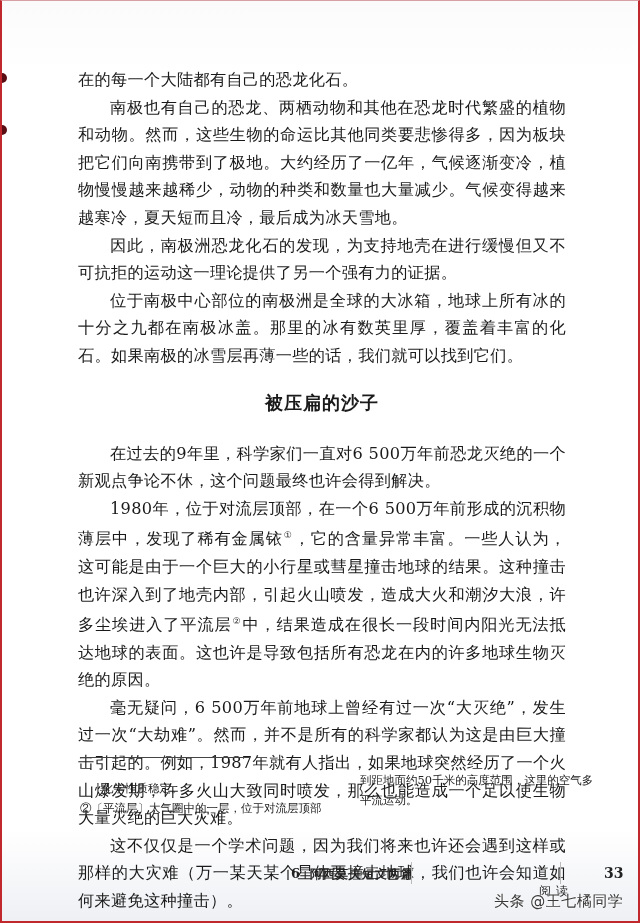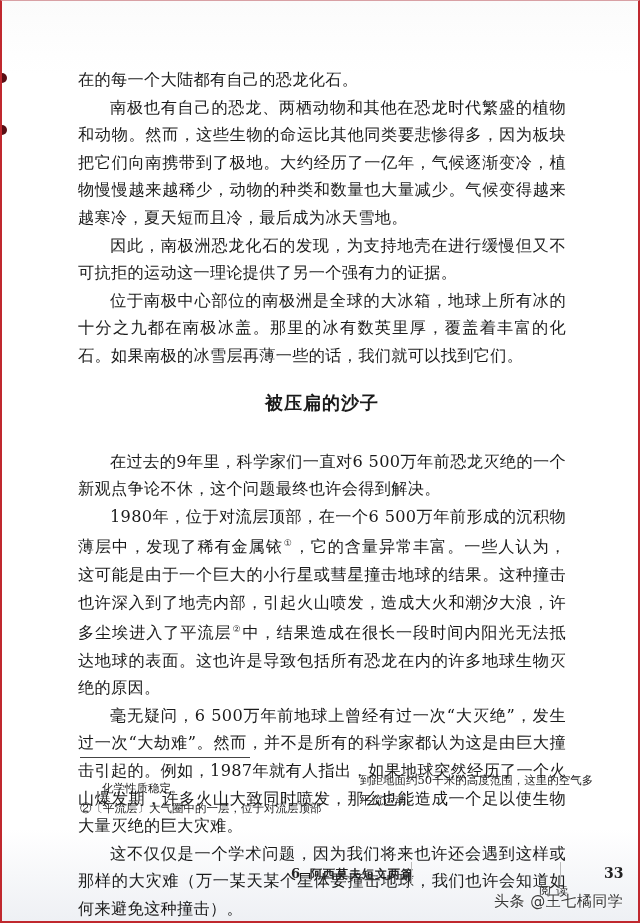--- a/index.html
+++ b/index.html
@@ -24,21 +24,21 @@
       background: #5a0e14; border-radius: 0 5px 5px 0;
     }
     .content {
       position: absolute; left: 78px; top: 66px; width: 488px;
       font-size: 16.2px; line-height: 27.6px; letter-spacing: 0.3px;
     }
     .content p { margin: 0; text-align: justify; }
     .content p.indent { text-indent: 32px; }
     .section-title {
       text-align: center; font-weight: bold; font-size: 18px;
-      margin: 18px 0 30px 0; letter-spacing: 1px; line-height: 30px;
+      margin: 18px 0 22px 0; letter-spacing: 1px; line-height: 30px;
     }
     sup.fn { font-size: 9px; vertical-align: 6px; margin: 0 1px; }
     .footnote-rule {
       position: absolute; left: 80px; top: 757px; width: 170px; height: 1px; background: #444;
     }
     .footnotes {
       position: absolute; left: 80px; top: 770px; width: 520px;
       font-size: 11.5px; line-height: 20px; color: #222;
     }
     .fn-col-left { position: absolute; left: 0; top: 0; width: 250px; }

